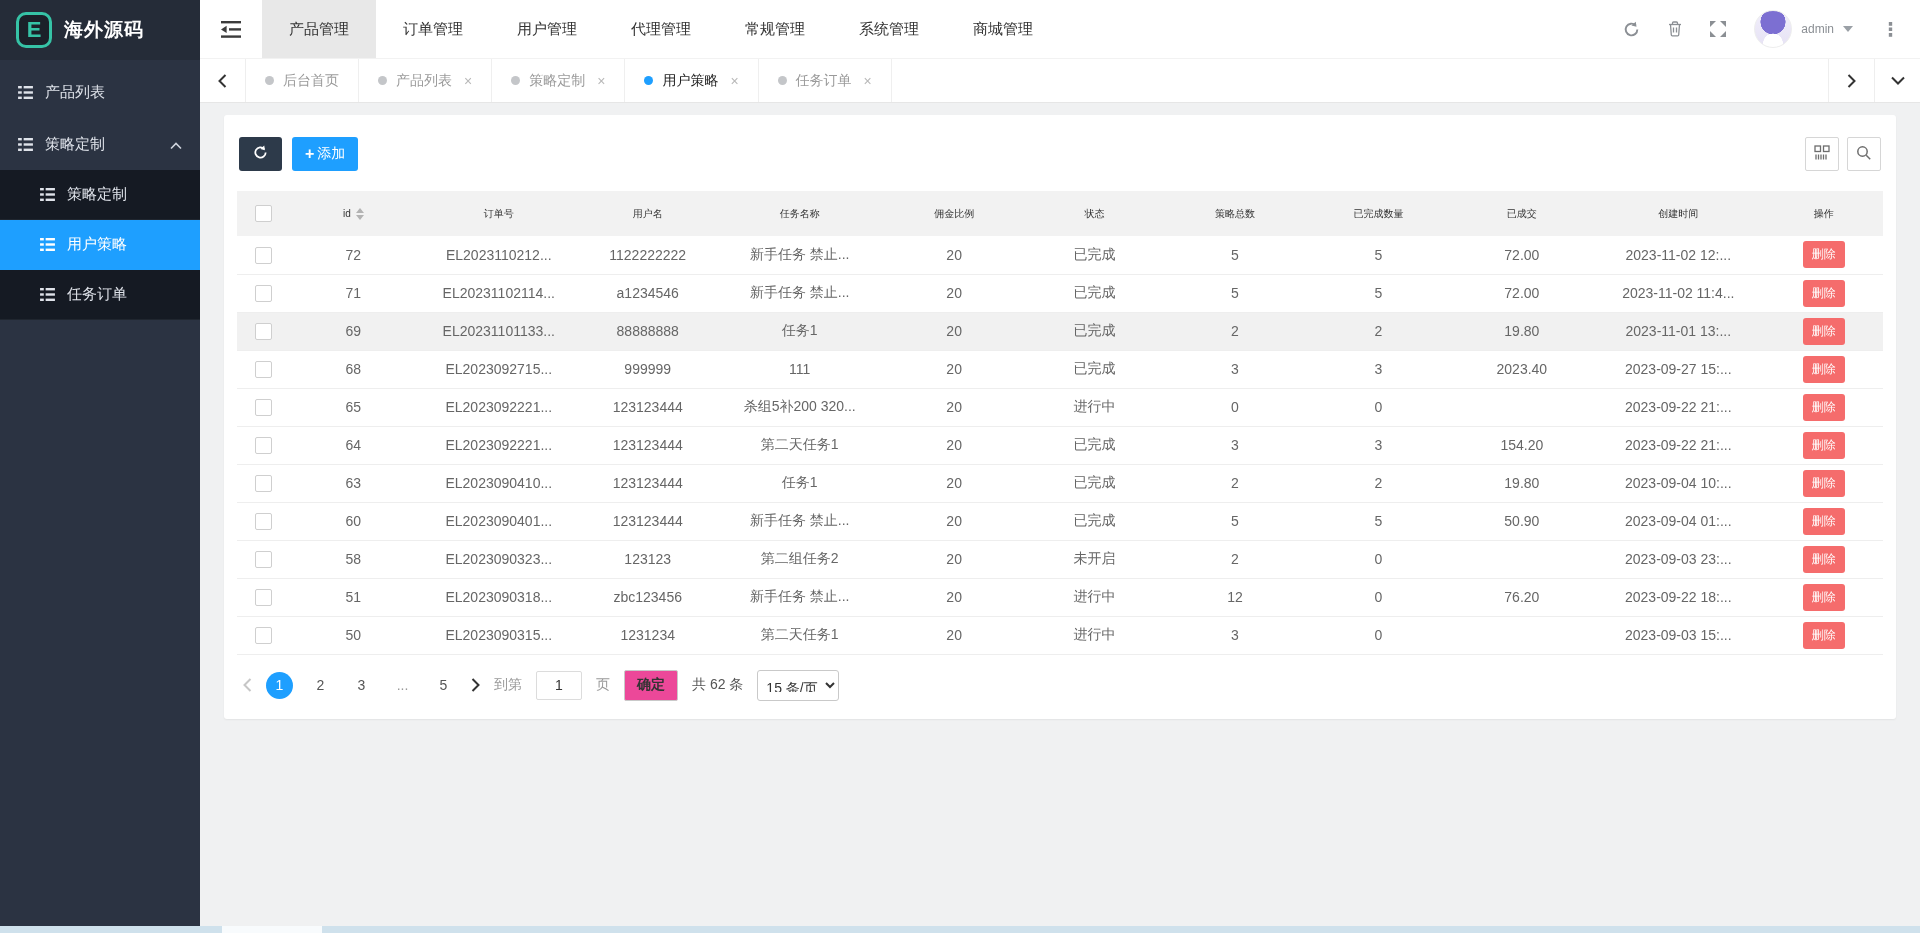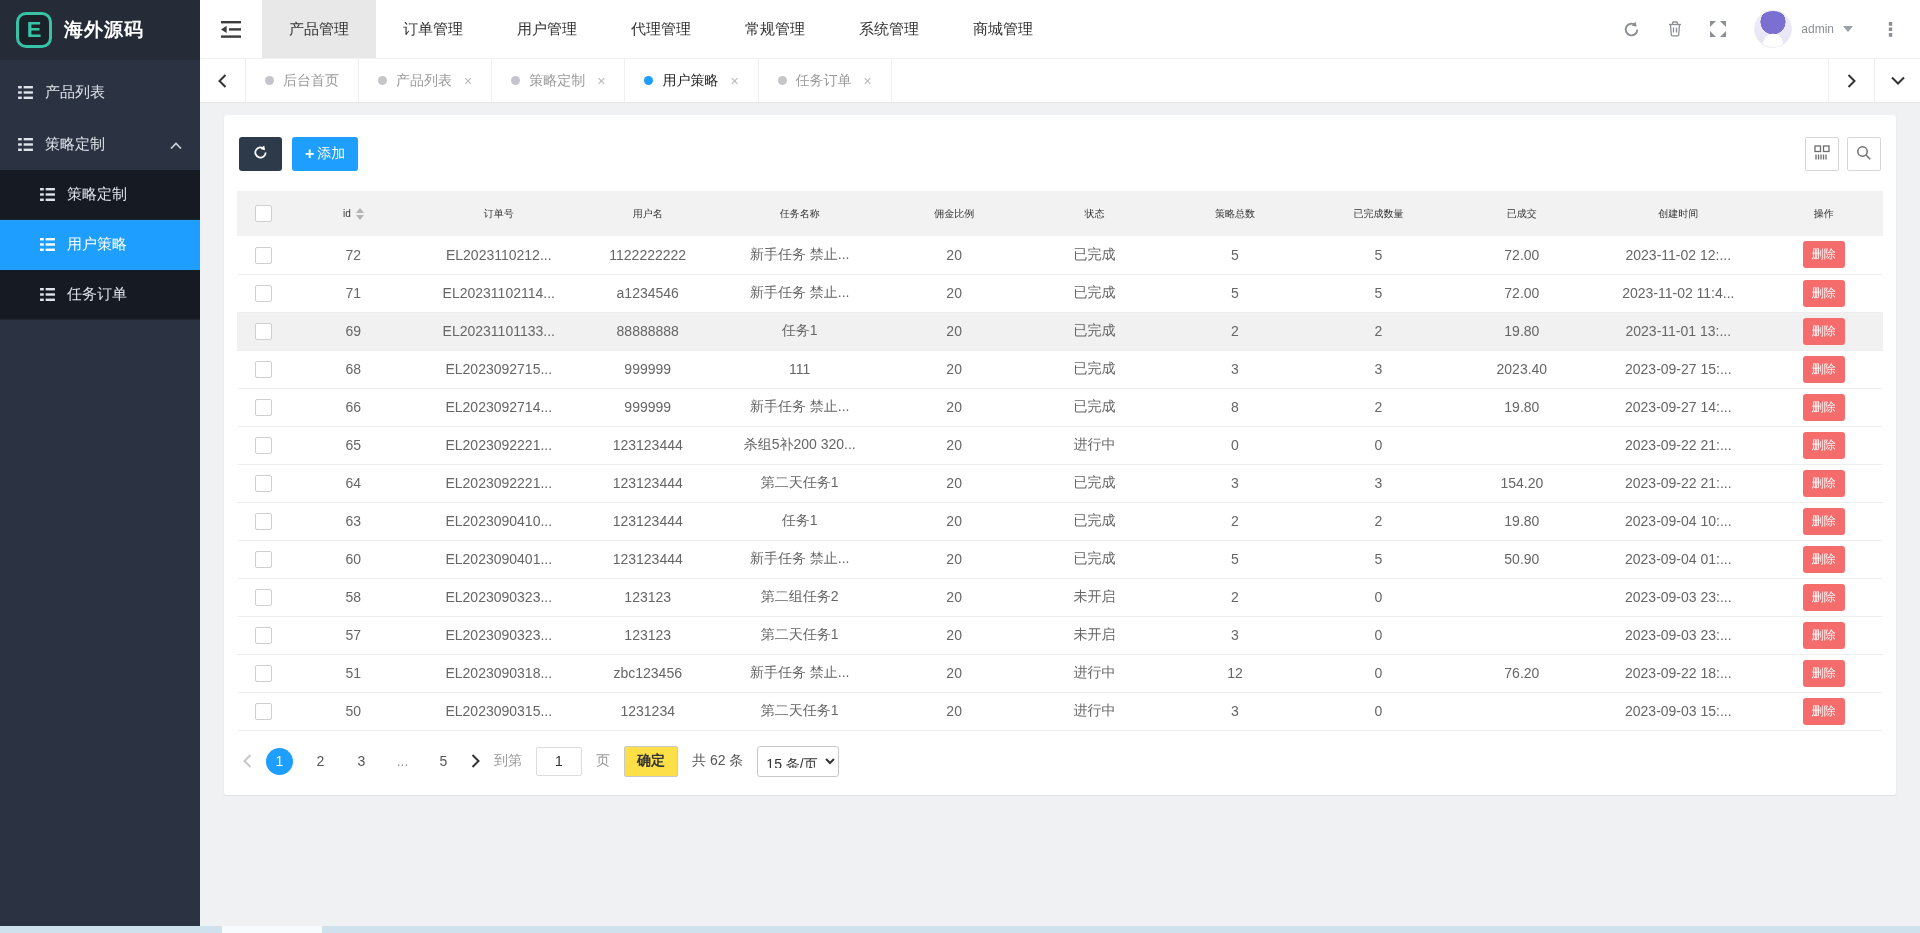--- a/index.html
+++ b/index.html
@@ -92,21 +92,21 @@
   .pg-chev{display:flex;align-items:center;cursor:pointer;}
   .pg-chev.prev{color:#c6c6c6;}
   .pg-chev.next{color:#333;}
   .page-btn{min-width:27px;height:27px;display:flex;align-items:center;justify-content:center;
     cursor:pointer;color:#555;}
   .page-btn.active{background:#1e9fff;color:#fff;border-radius:50%;width:27px;}
   .page-ellipsis{color:#999;cursor:default;}
   .goto-label,.goto-unit{color:#999;}
   .goto-input{width:46px;height:29px;border:1px solid #dcdcdc;text-align:center;font-size:14px;
     color:#333;border-radius:2px;outline:none;}
-  .confirm-btn{height:31px;padding:0 12px;border:1px solid #c9c9c9;background:#fde047;font-size:14px;
+  .confirm-btn{height:31px;padding:0 12px;border:1px solid #c9c9c9;background:#ec4899;font-size:14px;
     color:#333;border-radius:2px;cursor:pointer;font-weight:bold;}
   .total-label{color:#555;}
   .pp-select{height:31px;border:1px solid #c9c9c9;font-size:14px;color:#333;background:#fff;
     border-radius:3px;padding:8px 4px;outline:none;}
 
   .hscrollbar{position:absolute;left:0;right:0;bottom:0;height:7px;background:#cfe1ec;z-index:20;}
   .hthumb{position:absolute;left:222px;width:100px;top:0;bottom:0;background:#f8fbfd;}
 </style>
 </head>
 <body>
@@ -419,34 +419,20 @@
                 <td>20</td>
                 <td>已完成</td>
                 <td>3</td>
                 <td>3</td>
                 <td>2023.40</td>
                 <td>2023-09-27 15:...</td>
                 <td><button class="del-btn">删除</button></td>
               </tr>
               <tr>
                 <td><span class="cb"></span></td>
-                <td>66</td>
-                <td>EL2023092714...</td>
-                <td>999999</td>
-                <td>新手任务 禁止...</td>
-                <td>20</td>
-                <td>已完成</td>
-                <td>8</td>
-                <td>2</td>
-                <td>19.80</td>
-                <td>2023-09-27 14:...</td>
-                <td><button class="del-btn">删除</button></td>
-              </tr>
-              <tr>
-                <td><span class="cb"></span></td>
                 <td>65</td>
                 <td>EL2023092221...</td>
                 <td>123123444</td>
                 <td>杀组5补200 320...</td>
                 <td>20</td>
                 <td>进行中</td>
                 <td>0</td>
                 <td>0</td>
                 <td></td>
                 <td>2023-09-22 21:...</td>
@@ -496,34 +482,20 @@
               </tr>
               <tr>
                 <td><span class="cb"></span></td>
                 <td>58</td>
                 <td>EL2023090323...</td>
                 <td>123123</td>
                 <td>第二组任务2</td>
                 <td>20</td>
                 <td>未开启</td>
                 <td>2</td>
-                <td>0</td>
-                <td></td>
-                <td>2023-09-03 23:...</td>
-                <td><button class="del-btn">删除</button></td>
-              </tr>
-              <tr>
-                <td><span class="cb"></span></td>
-                <td>57</td>
-                <td>EL2023090323...</td>
-                <td>123123</td>
-                <td>第二天任务1</td>
-                <td>20</td>
-                <td>未开启</td>
-                <td>3</td>
                 <td>0</td>
                 <td></td>
                 <td>2023-09-03 23:...</td>
                 <td><button class="del-btn">删除</button></td>
               </tr>
               <tr>
                 <td><span class="cb"></span></td>
                 <td>51</td>
                 <td>EL2023090318...</td>
                 <td>zbc123456</td>

